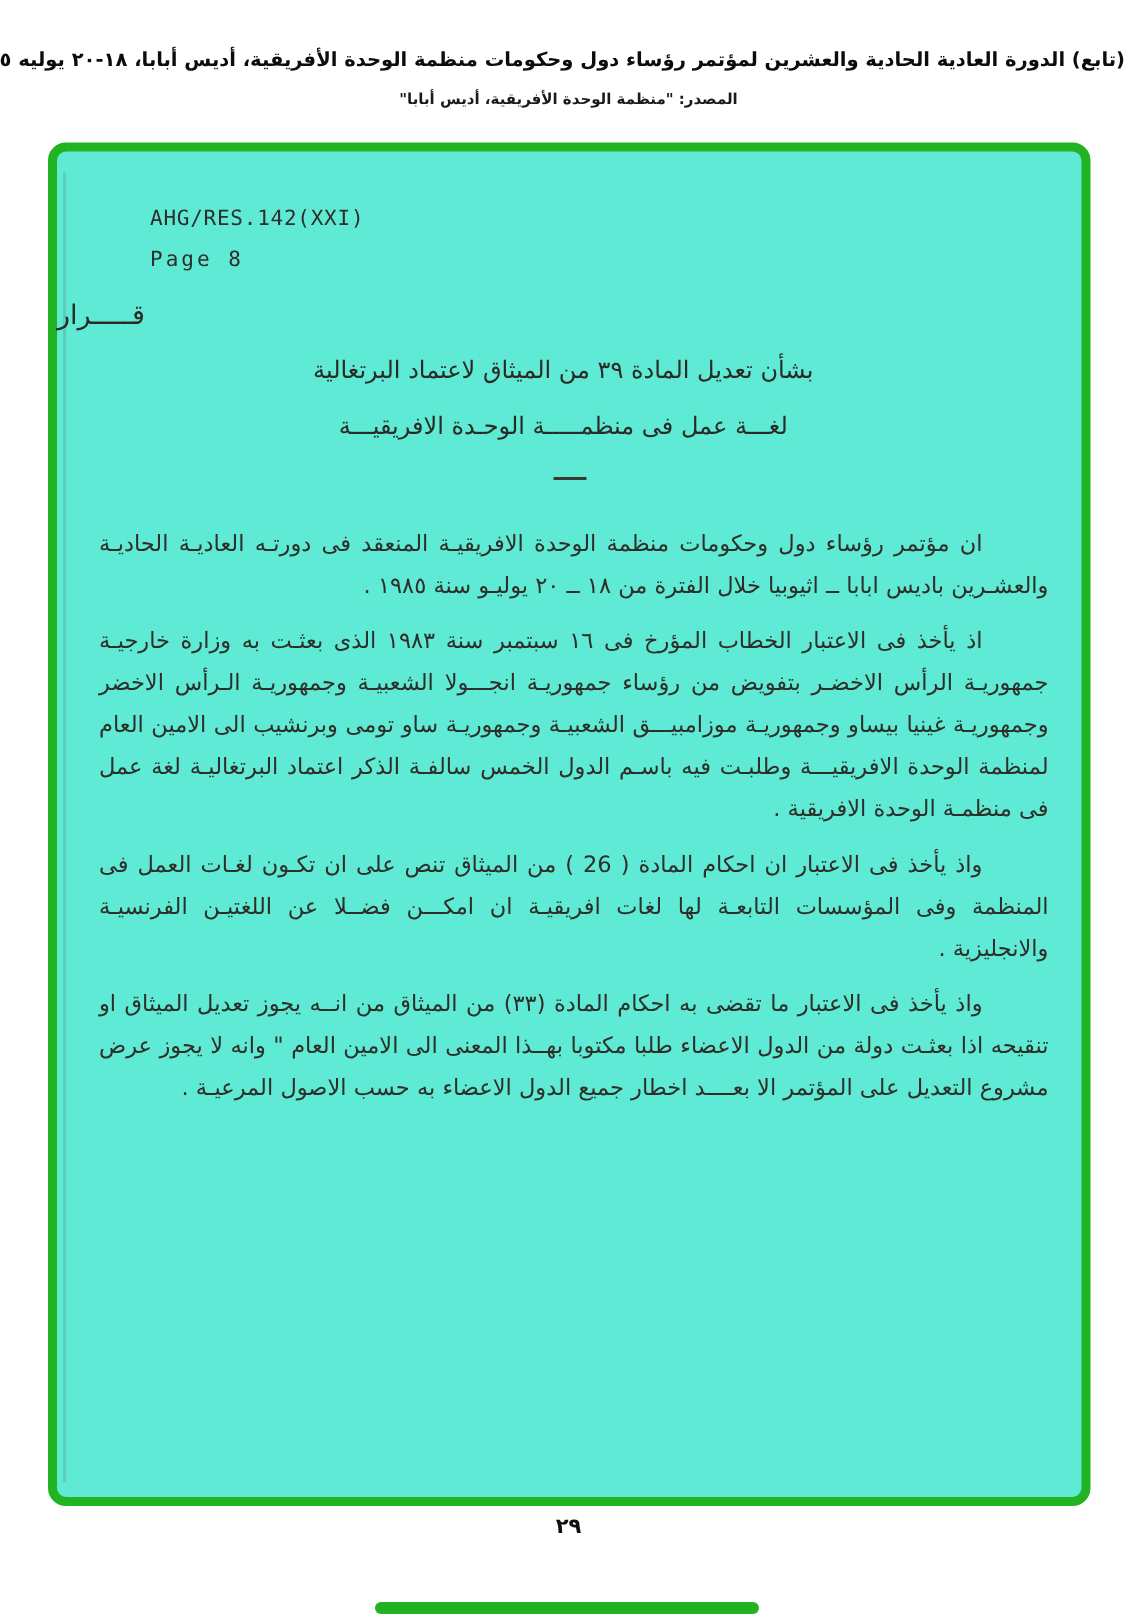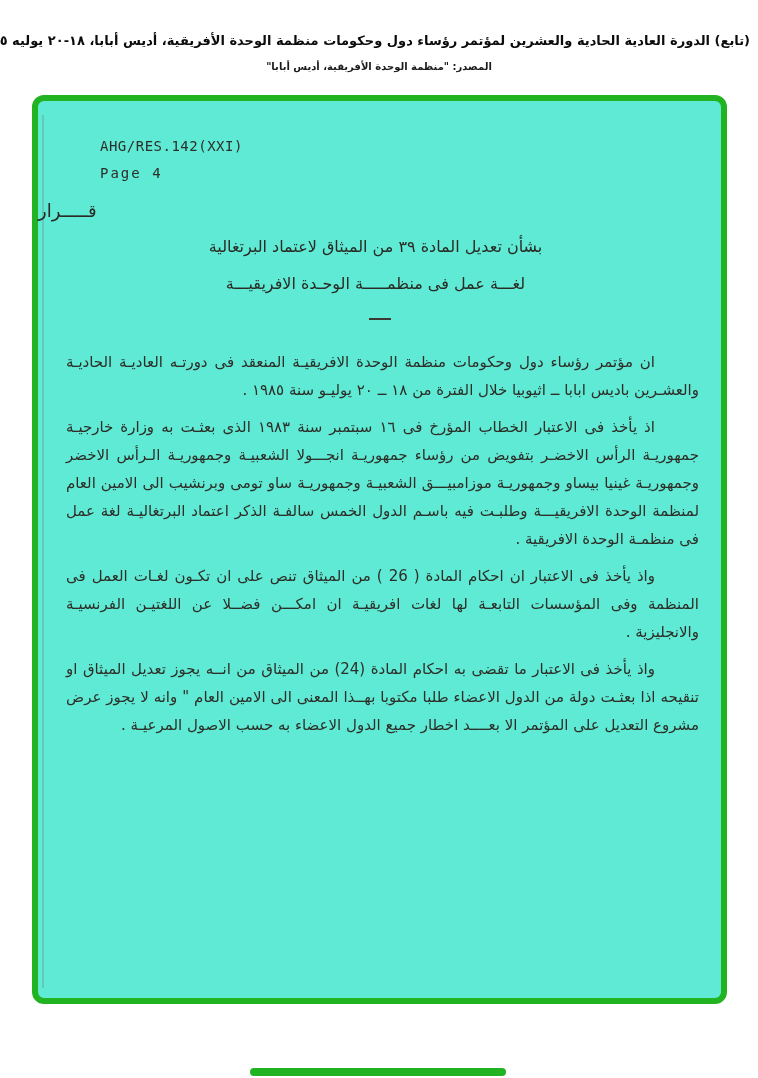--- a/index.html
+++ b/index.html
@@ -126,34 +126,35 @@
 
   <div class="session-line">(تابع) الدورة العادية الحادية والعشرين لمؤتمر رؤساء دول وحكومات منظمة الوحدة الأفريقية، أديس أبابا، ١٨-٢٠ يوليه ١٩٨٥</div>
 
   <div class="source-line">المصدر:  "منظمة الوحدة الأفريقية، أديس أبابا"</div>
 
   <div class="frame">
     <div class="scan-edge"></div>
 
     <div class="ref">AHG/RES.142(XXI)</div>
 
-    <div class="pagelabel">Page 4</div>
+    <div class="pagelabel">Page 8</div>
 
     <div class="title">قـــــرار</div>
 
     <div class="sub1">بشأن تعديل المادة ٣٩ من الميثاق لاعتماد البرتغالية</div>
 
     <div class="sub2">لغـــة عمل فى منظمـــــة الوحـدة الافريقيـــة</div>
 
     <div class="divider"></div>
 
     <div class="textcol">
       <p class="para">ان مؤتمر رؤساء دول وحكومات منظمة الوحدة الافريقيـة المنعقد فى دورتـه العاديـة الحاديـة والعشـرين باديس ابابا ــ اثيوبيا   خلال الفترة من ١٨ ــ ٢٠ يوليـو سنة ١٩٨٥ .</p>
       <p class="para">اذ يأخذ فى الاعتبار الخطاب المؤرخ فى ١٦ سبتمبر سنة ١٩٨٣ الذى بعثـت به وزارة خارجيـة جمهوريـة الرأس الاخضـر بتفويض من رؤساء جمهوريـة انجـــولا الشعبيـة وجمهوريـة الـرأس الاخضر وجمهوريـة غينيا بيساو وجمهوريـة موزامبيـــق الشعبيـة وجمهوريـة ساو تومى وبرنشيب الى الامين العام لمنظمة الوحدة الافريقيـــة وطلبـت فيه باسـم الدول الخمس سالفـة الذكر اعتماد البرتغاليـة لغة عمل فى منظمـة الوحدة الافريقية .</p>
       <p class="para">واذ يأخذ فى الاعتبار ان احكام المادة ( 26 ) من الميثاق تنص على ان تكـون لغـات العمل فى المنظمة وفى المؤسسات التابعـة لها لغات افريقيـة ان امكـــن فضــلا عن اللغتيـن الفرنسيـة والانجليزية .</p>
-      <p class="para">واذ يأخذ فى الاعتبار ما تقضى به احكام المادة (24) من الميثاق من انــه يجوز تعديل الميثاق او تنقيحه اذا بعثـت دولة من الدول الاعضاء طلبا مكتوبا بهــذا المعنى الى الامين العام " وانه لا يجوز عرض   مشروع التعديل على المؤتمر الا بعــــد اخطار جميع الدول الاعضاء به حسب الاصول المرعيـة .</p>
+      <p class="para">واذ يأخذ فى الاعتبار ما تقضى به احكام المادة (٣٣) من الميثاق من انــه يجوز تعديل الميثاق او تنقيحه اذا بعثـت دولة من الدول الاعضاء طلبا مكتوبا بهــذا المعنى الى الامين العام " وانه لا يجوز عرض   مشروع التعديل على المؤتمر الا بعــــد اخطار جميع الدول الاعضاء به حسب الاصول المرعيـة .</p>
     </div>
   </div>
 
+  <div class="page-number">٢٩</div>
 
   <div class="bottom-bar"></div>
 
 </div>
 
 </body></html>

